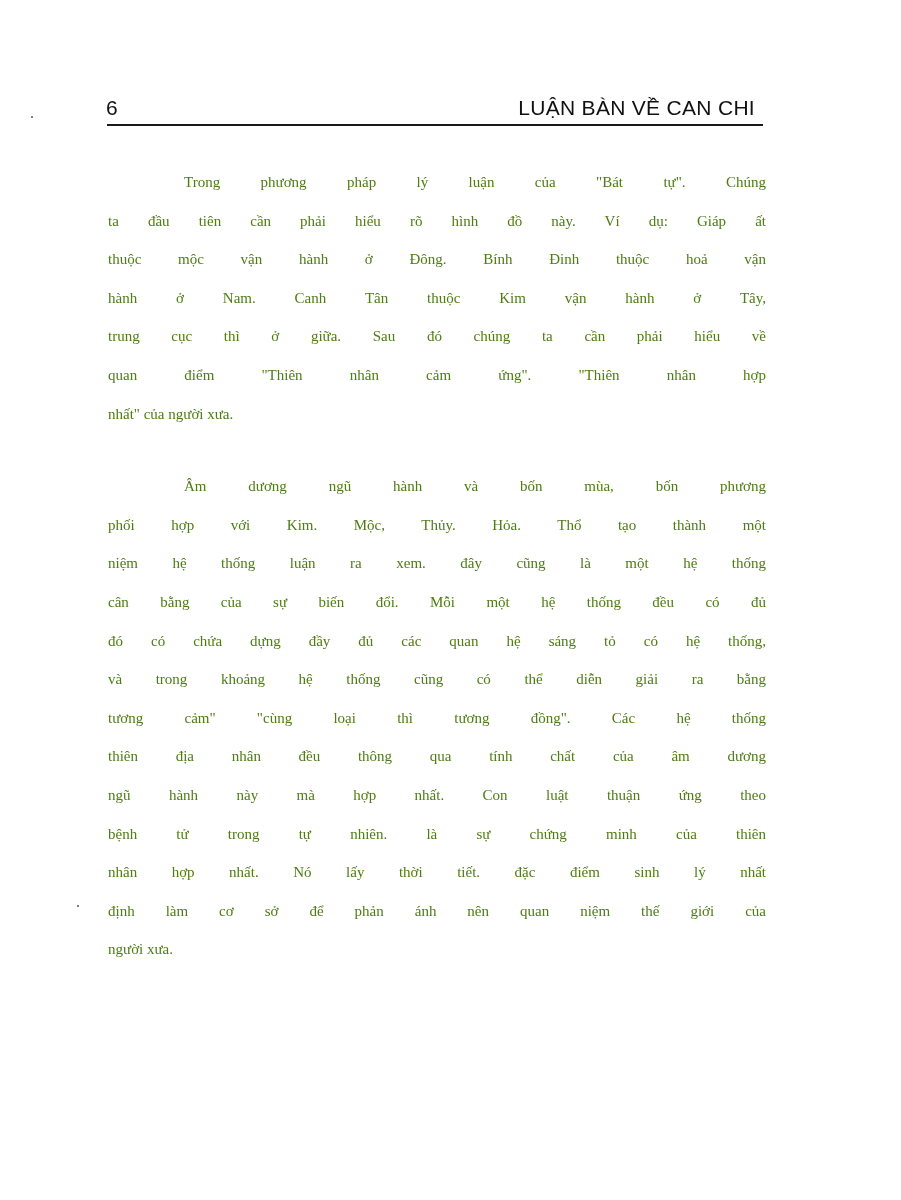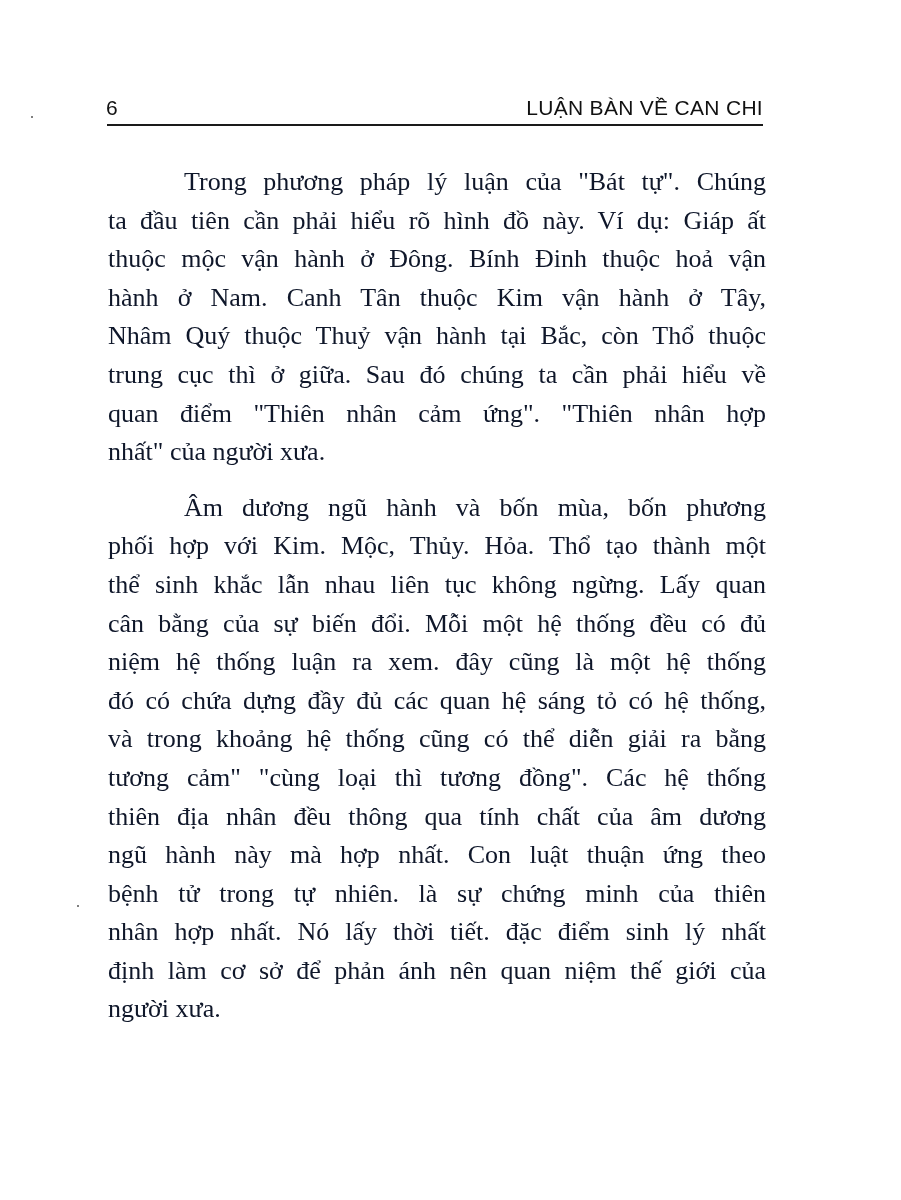--- a/index.html
+++ b/index.html
@@ -32,62 +32,62 @@
       color: #111;
     }
     .page-number {
       position: absolute;
       left: 0;
       top: 0;
       letter-spacing: 0.5px;
     }
     .running-title {
       position: absolute;
-      right: 0;
+      right: 8px;
       top: 0;
       letter-spacing: 0.3px;
     }
     .header-rule {
       position: absolute;
       left: 107px;
       top: 124px;
       width: 656px;
       height: 2px;
       background: #1a1a1a;
     }
     .body-text {
       position: absolute;
       left: 108px;
       top: 163px;
       width: 658px;
       font-family: "Liberation Serif", "DejaVu Serif", serif;
-      font-size: 26px;
+      font-size: 15px;
       line-height: 38.6px;
-      color: #0f172a;
+      color: #4d7c0f;
       text-align: justify;
       font-weight: normal;
     }
     .line {
       display: block;
       text-align: justify;
       text-align-last: justify;
       white-space: nowrap;
       height: 38.6px;
     }
     .line.first {
       padding-left: 76px;
     }
     .line.last {
       text-align-last: left;
     }
     .para-block {
       margin: 0;
     }
     .para-block + .para-block {
-      margin-top: 17px;
+      margin-top: 34px;
     }
     .stray-mark {
       position: absolute;
       width: 2px;
       height: 2px;
       background: #555;
       border-radius: 50%;
     }
   </style>
 </head>
@@ -104,32 +104,30 @@
   </div>
   <div class="header-rule"></div>
 
   <div class="body-text">
 
     <div class="para-block">
       <span class="line first">Trong phương pháp lý luận của "Bát tự". Chúng</span>
       <span class="line">ta đầu tiên cần phải hiểu rõ hình đồ này. Ví dụ: Giáp ất</span>
       <span class="line">thuộc mộc vận hành ở Đông. Bính Đinh thuộc hoả vận</span>
       <span class="line">hành ở Nam. Canh Tân thuộc Kim vận hành ở Tây,</span>
-      <span class="line">Nhâm Quý thuộc Thuỷ vận hành tại Bắc, còn Thổ thuộc</span>
       <span class="line">trung cục thì ở giữa. Sau đó chúng ta cần phải hiểu về</span>
       <span class="line">quan điểm "Thiên nhân cảm ứng". "Thiên nhân hợp</span>
       <span class="line last">nhất" của người xưa.</span>
     </div>
 
     <div class="para-block">
       <span class="line first">Âm dương ngũ hành và bốn mùa, bốn phương</span>
       <span class="line">phối hợp với Kim. Mộc, Thủy. Hỏa. Thổ tạo thành một</span>
-      <span class="line">thể sinh khắc lẫn nhau liên tục không ngừng. Lấy quan</span>
+      <span class="line">niệm hệ thống luận ra xem. đây cũng là một hệ thống</span>
       <span class="line">cân bằng của sự biến đổi. Mỗi một hệ thống đều có đủ</span>
-      <span class="line">niệm hệ thống luận ra xem. đây cũng là một hệ thống</span>
       <span class="line">đó có chứa dựng đầy đủ các quan hệ sáng tỏ có hệ thống,</span>
       <span class="line">và trong khoảng hệ thống cũng có thể diễn giải ra bằng</span>
       <span class="line">tương cảm" "cùng loại thì tương đồng". Các hệ thống</span>
       <span class="line">thiên địa nhân đều thông qua tính chất của âm dương</span>
       <span class="line">ngũ hành này mà hợp nhất. Con luật thuận ứng theo</span>
       <span class="line">bệnh tử trong tự nhiên. là sự chứng minh của thiên</span>
       <span class="line">nhân hợp nhất. Nó lấy thời tiết. đặc điểm sinh lý nhất</span>
       <span class="line">định làm cơ sở để phản ánh nên quan niệm thế giới của</span>
       <span class="line last">người xưa.</span>
     </div>

